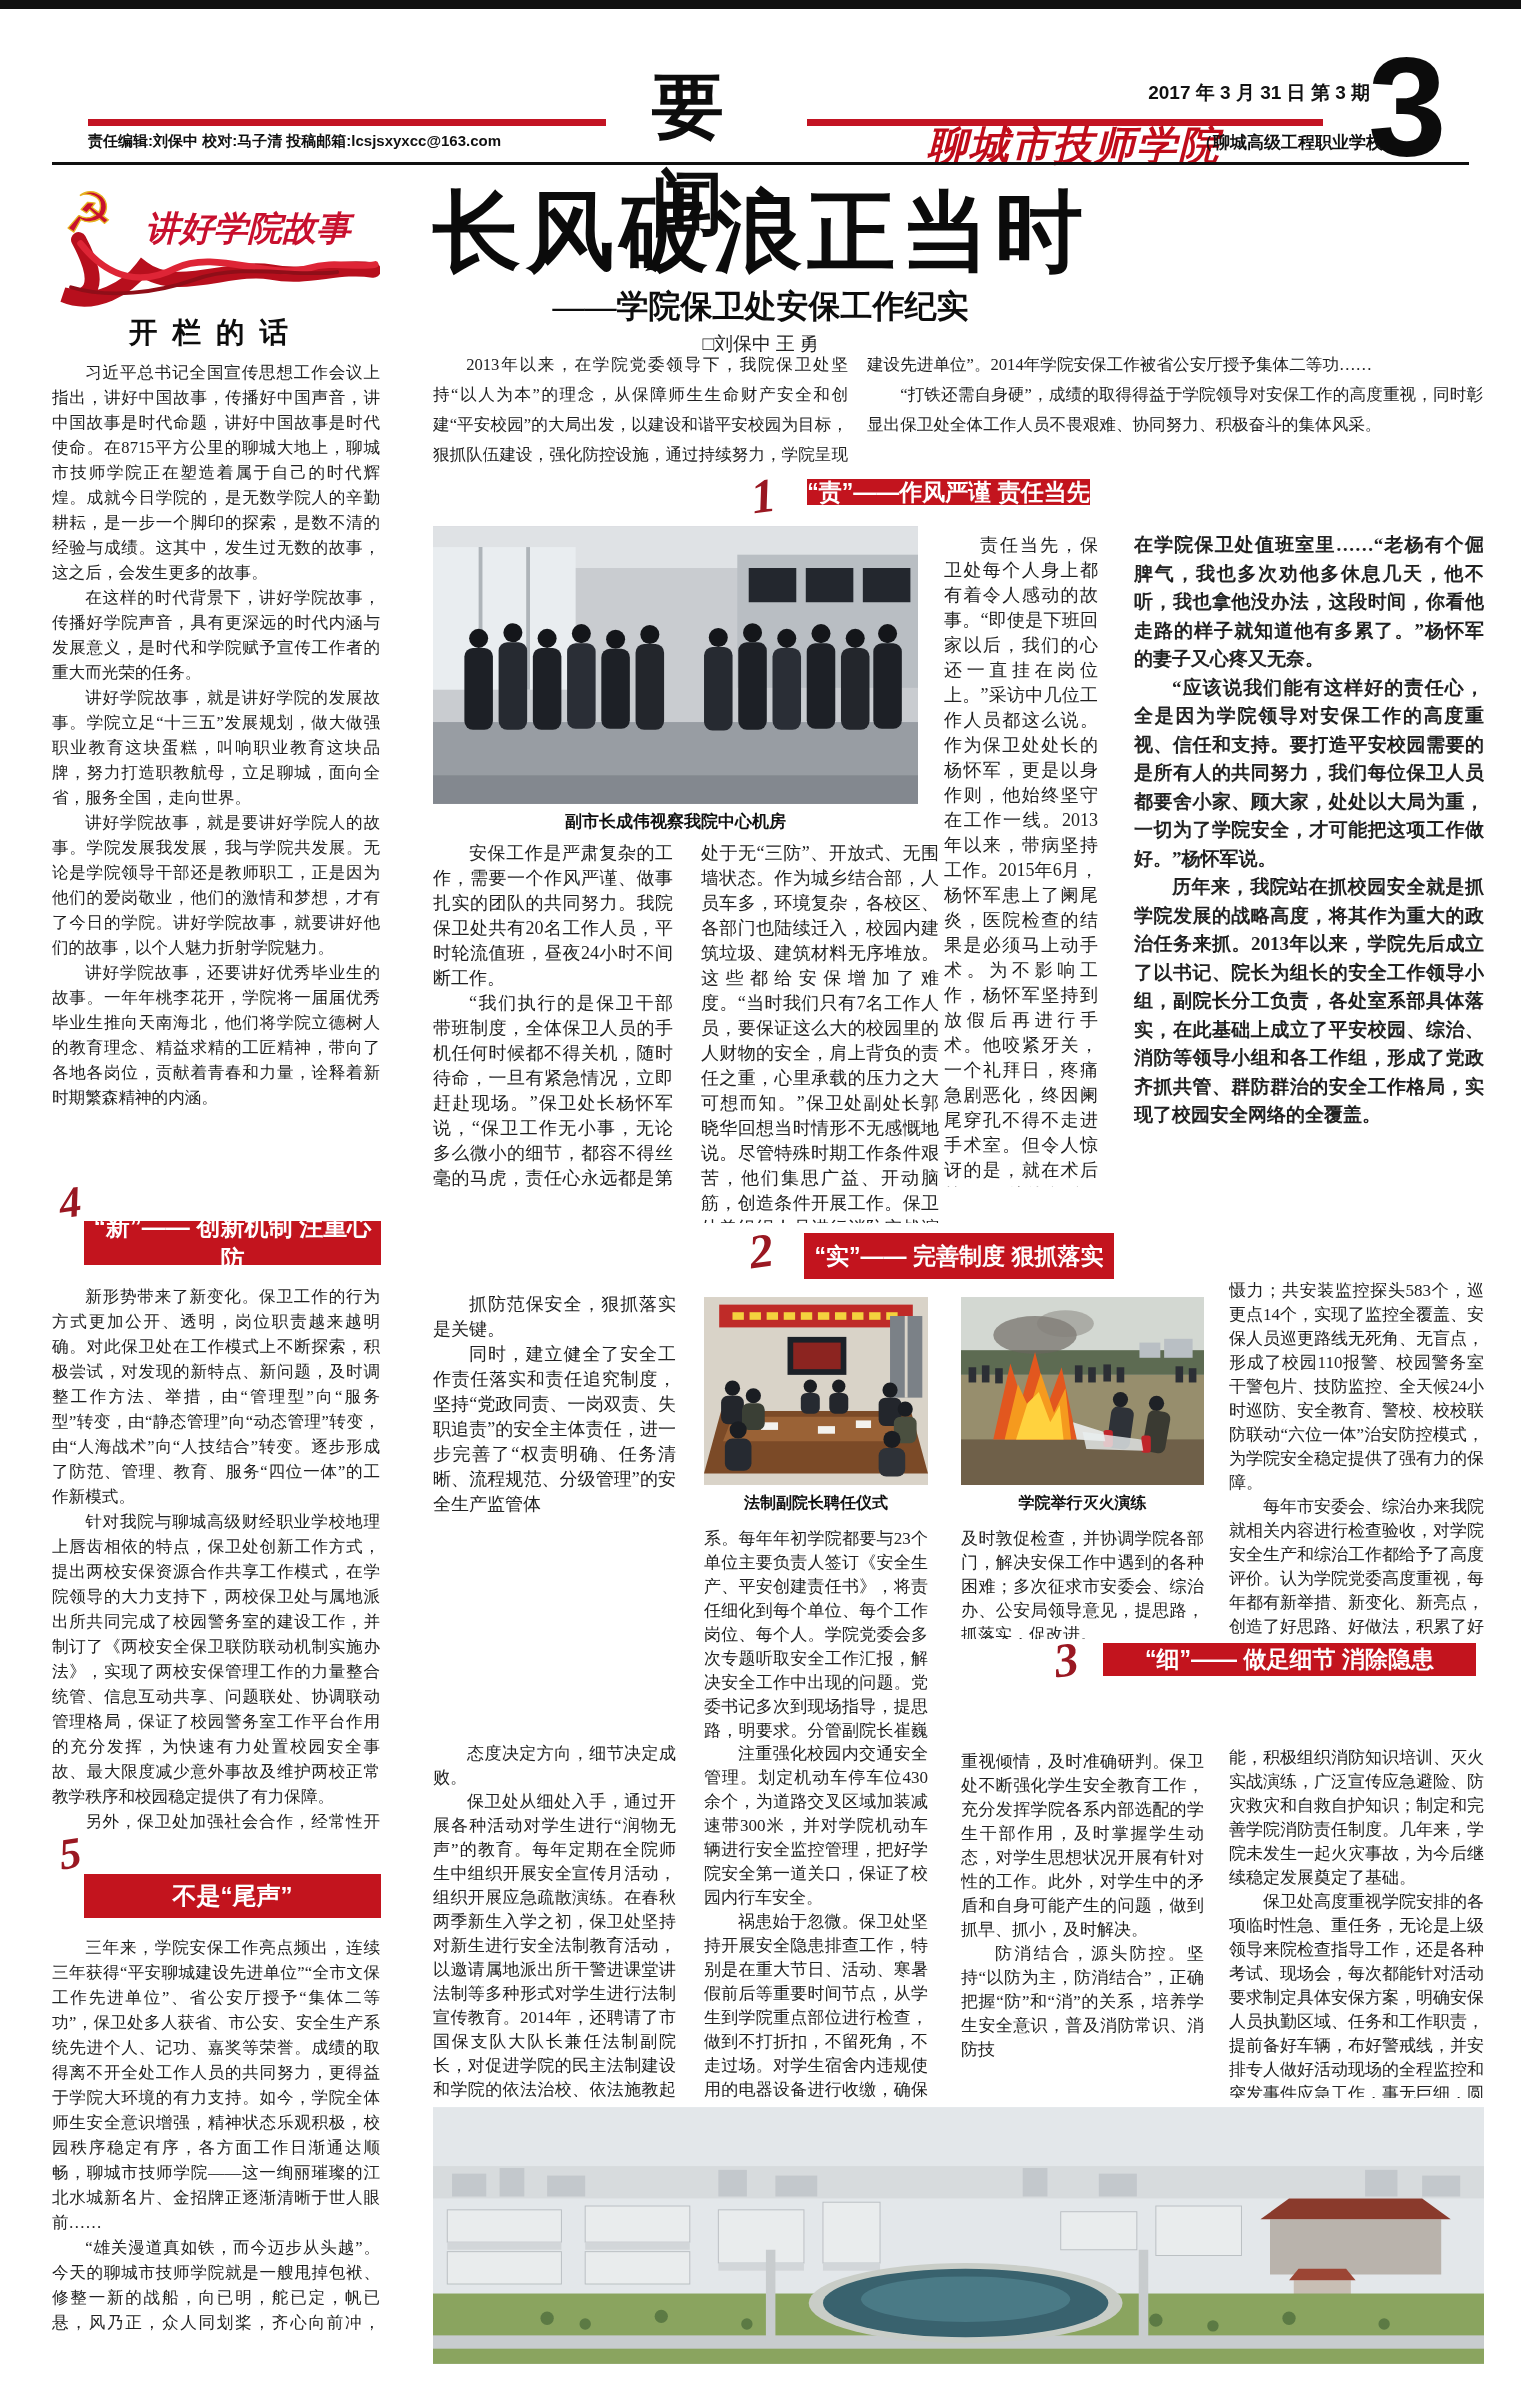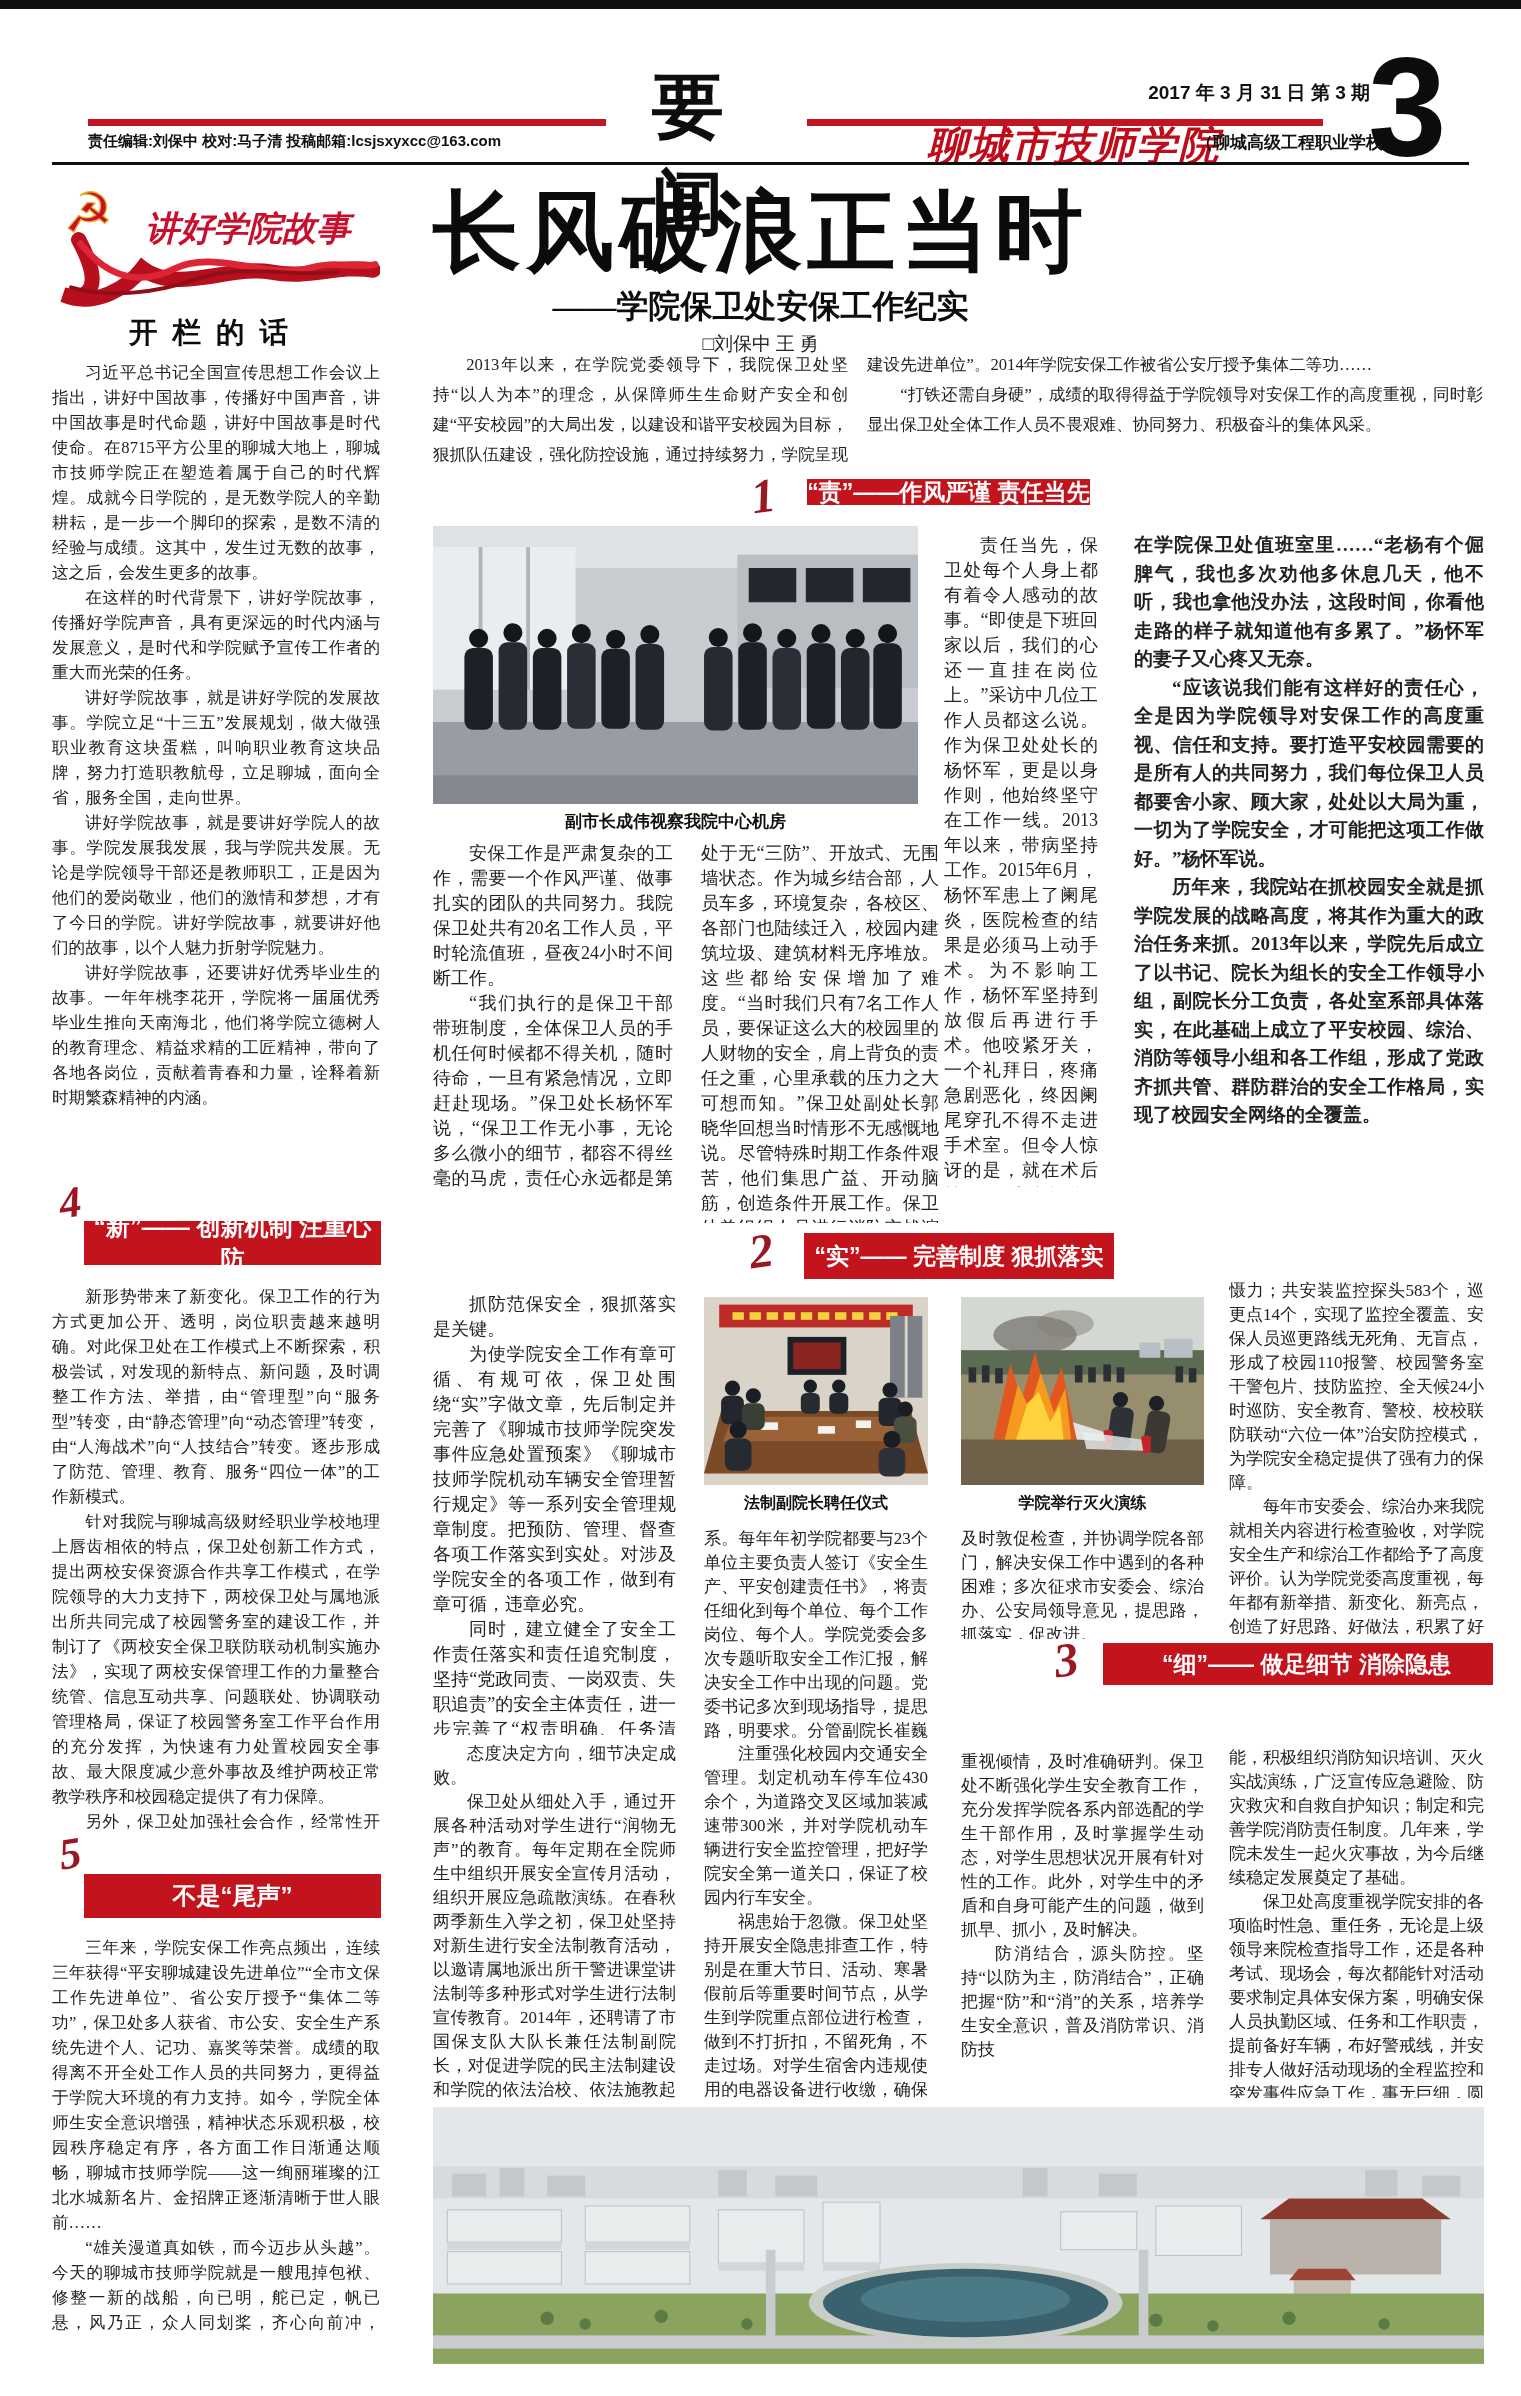--- a/index.html
+++ b/index.html
@@ -202,21 +202,20 @@
     <p class="noindent">在学院保卫处值班室里……“老杨有个倔脾气，我也多次劝他多休息几天，他不听，我也拿他没办法，这段时间，你看他走路的样子就知道他有多累了。”杨怀军的妻子又心疼又无奈。</p>
     <p>“应该说我们能有这样好的责任心，全是因为学院领导对安保工作的高度重视、信任和支持。要打造平安校园需要的是所有人的共同努力，我们每位保卫人员都要舍小家、顾大家，处处以大局为重，一切为了学院安全，才可能把这项工作做好。”杨怀军说。</p>
     <p>历年来，我院站在抓校园安全就是抓学院发展的战略高度，将其作为重大的政治任务来抓。2013年以来，学院先后成立了以书记、院长为组长的安全工作领导小组，副院长分工负责，各处室系部具体落实，在此基础上成立了平安校园、综治、消防等领导小组和各工作组，形成了党政齐抓共管、群防群治的安全工作格局，实现了校园安全网络的全覆盖。</p>
   </div>
 
   <div class="abs script-num" style="left:749px;top:1223px;font-size:48px;">2</div>
   <div class="abs banner mainbanner" style="left:804px;top:1233px;width:310px;height:46px;">“实”——  完善制度  狠抓落实</div>
 
   <div class="abs coltext bodycol" style="left:433px;top:1292px;width:243px;height:443px;">
     <p>抓防范保安全，狠抓落实是关键。</p>
-    <p>为使学院安全工作有章可循、有规可依，保卫处围绕“实”字做文章，先后制定并完善了《聊城市技师学院突发事件应急处置预案》《聊城市技师学院机动车辆安全管理暂行规定》等一系列安全管理规章制度。把预防、管理、督查各项工作落实到实处。对涉及学院安全的各项工作，做到有章可循，违章必究。</p>
     <p>同时，建立健全了安全工作责任落实和责任追究制度，坚持“党政同责、一岗双责、失职追责”的安全主体责任，进一步完善了“权责明确、任务清晰、流程规范、分级管理”的安全生产监管体</p>
   </div>
 
   <div class="abs" style="left:704px;top:1297px;width:224px;height:188px;">
     <svg width="224" height="188" viewBox="0 0 236 198">
       <rect width="236" height="198" fill="#d9d3c8"></rect>
       <rect x="16" y="8" width="204" height="24" fill="#bf2b28"></rect>
       <g fill="#f4d23e">
           <rect x="30" y="16" width="12" height="8"></rect>
           <rect x="48" y="16" width="12" height="8"></rect>
@@ -307,21 +306,21 @@
   <div class="abs coltext bodycol-sm" style="left:961px;top:1527px;width:243px;height:112px;">
     <p class="noindent">及时敦促检查，并协调学院各部门，解决安保工作中遇到的各种困难；多次征求市安委会、综治办、公安局领导意见，提思路，抓落实，促改进。</p>
 
   </div>
   <div class="abs coltext bodycol-sm" style="left:1229px;top:1279px;width:255px;height:360px;">
     <p class="noindent">慑力；共安装监控探头583个，巡更点14个，实现了监控全覆盖、安保人员巡更路线无死角、无盲点，形成了校园110报警、校园警务室干警包片、技防监控、全天候24小时巡防、安全教育、警校、校校联防联动“六位一体”治安防控模式，为学院安全稳定提供了强有力的保障。</p>
     <p>每年市安委会、综治办来我院就相关内容进行检查验收，对学院安全生产和综治工作都给予了高度评价。认为学院党委高度重视，每年都有新举措、新变化、新亮点，创造了好思路、好做法，积累了好经验，有力维护了校园及社会的和谐稳定，称得上是“硬件很硬、软件不软、特色明显”。</p>
   </div>
 
   <div class="abs script-num" style="left:1054px;top:1632px;font-size:48px;">3</div>
-  <div class="abs banner mainbanner" style="left:1103px;top:1643px;width:373px;height:42px;padding-left:17px;">“细”——  做足细节  消除隐患</div>
+  <div class="abs banner mainbanner" style="left:1103px;top:1643px;width:373px;height:33px;">“细”——  做足细节  消除隐患</div>
 
   <div class="abs coltext bodycol-sm" style="left:433px;top:1742px;width:243px;height:356px;">
     <p>态度决定方向，细节决定成败。</p>
     <p>保卫处从细处入手，通过开展各种活动对学生进行“润物无声”的教育。每年定期在全院师生中组织开展安全宣传月活动，组织开展应急疏散演练。在春秋两季新生入学之初，保卫处坚持对新生进行安全法制教育活动，以邀请属地派出所干警进课堂讲法制等多种形式对学生进行法制宣传教育。2014年，还聘请了市国保支队大队长兼任法制副院长，对促进学院的民主法制建设和学院的依法治校、依法施教起到了极大的推动作用。</p>
   </div>
   <div class="abs coltext bodycol-sm" style="left:704px;top:1742px;width:224px;height:356px;">
     <p>注重强化校园内交通安全管理。划定机动车停车位430余个，为道路交叉区域加装减速带300米，并对学院机动车辆进行安全监控管理，把好学院安全第一道关口，保证了校园内行车安全。</p>
     <p>祸患始于忽微。保卫处坚持开展安全隐患排查工作，特别是在重大节日、活动、寒暑假前后等重要时间节点，从学生到学院重点部位进行检查，做到不打折扣，不留死角，不走过场。对学生宿舍内违规使用的电器设备进行收缴，确保了学校教育、安全生产等各项工作的顺利进行。</p>
   </div>
   <div class="abs coltext bodycol-sm" style="left:961px;top:1750px;width:243px;height:348px;">

